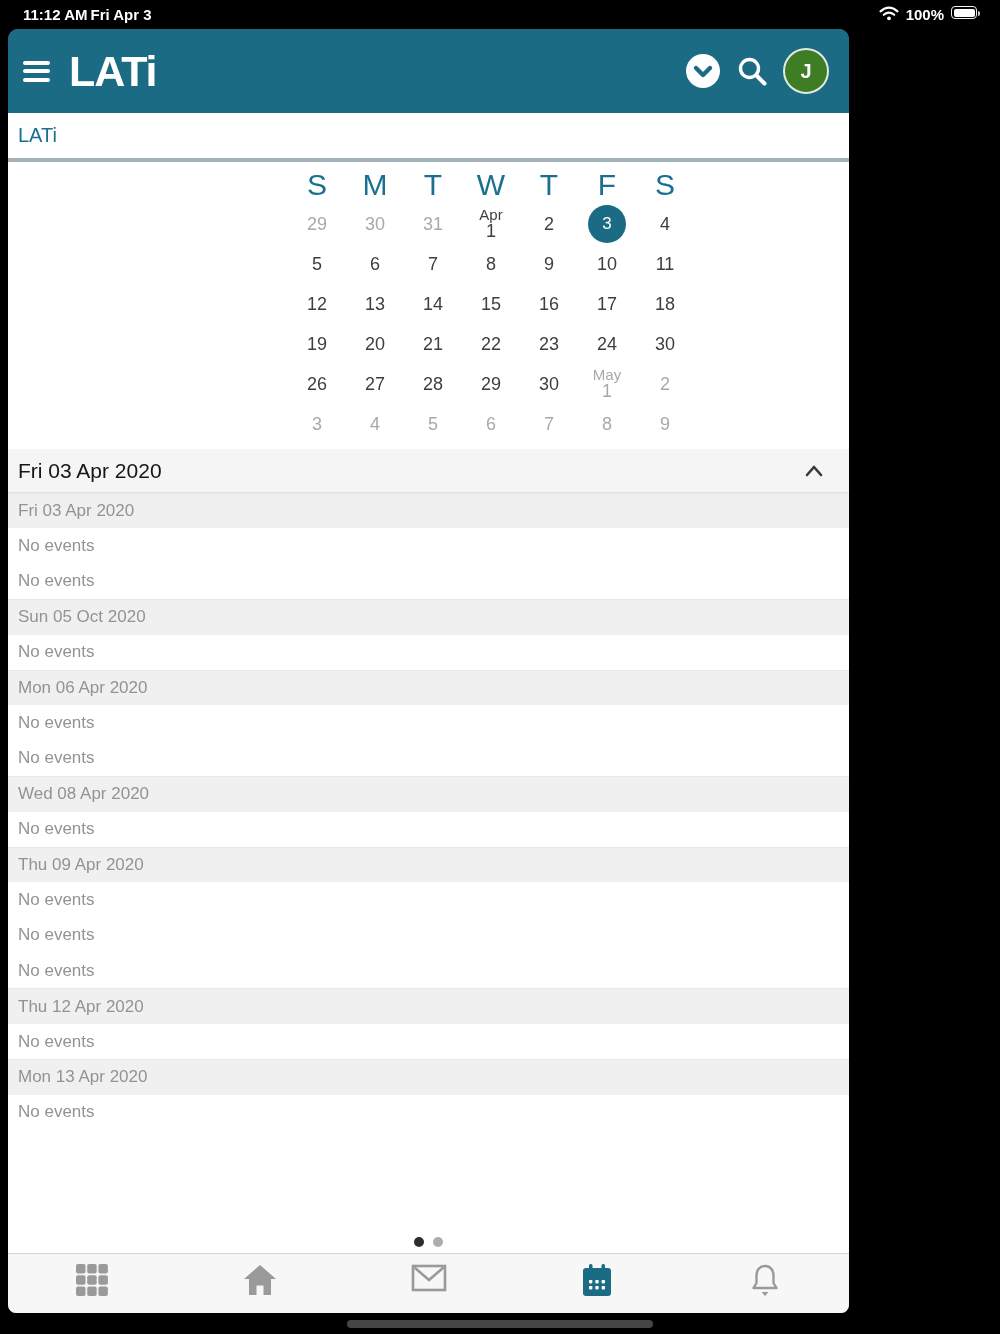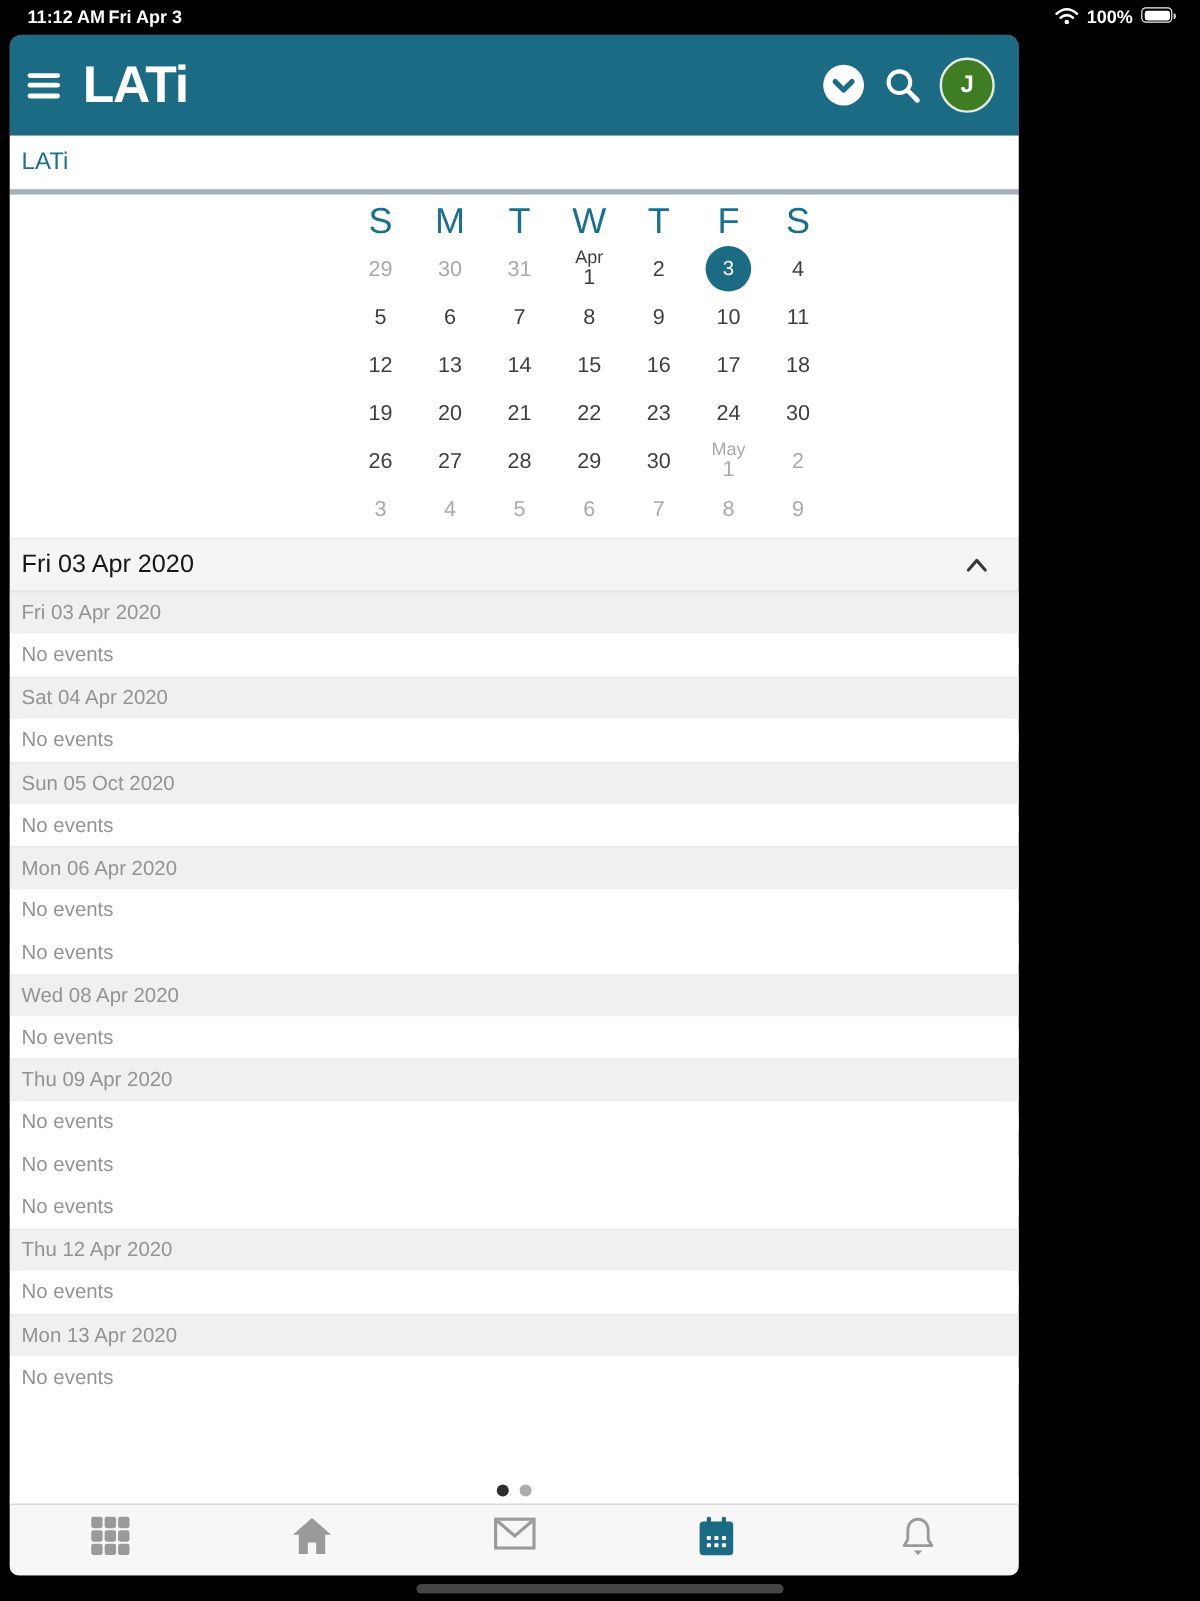--- a/index.html
+++ b/index.html
@@ -374,23 +374,20 @@
       <div>
 
           <div class="row date">
             <span>Fri 03 Apr 2020</span>
           </div>
 
           <div class="row events">
             <span>No events</span>
           </div>
 
-          <div class="row date">
-            <span>Sat 04 Apr 2020</span>
-          </div>
 
           <div class="row events">
             <span>No events</span>
           </div>
 
           <div class="row date">
             <span>Sun 05 Oct 2020</span>
           </div>
 
           <div class="row events">

